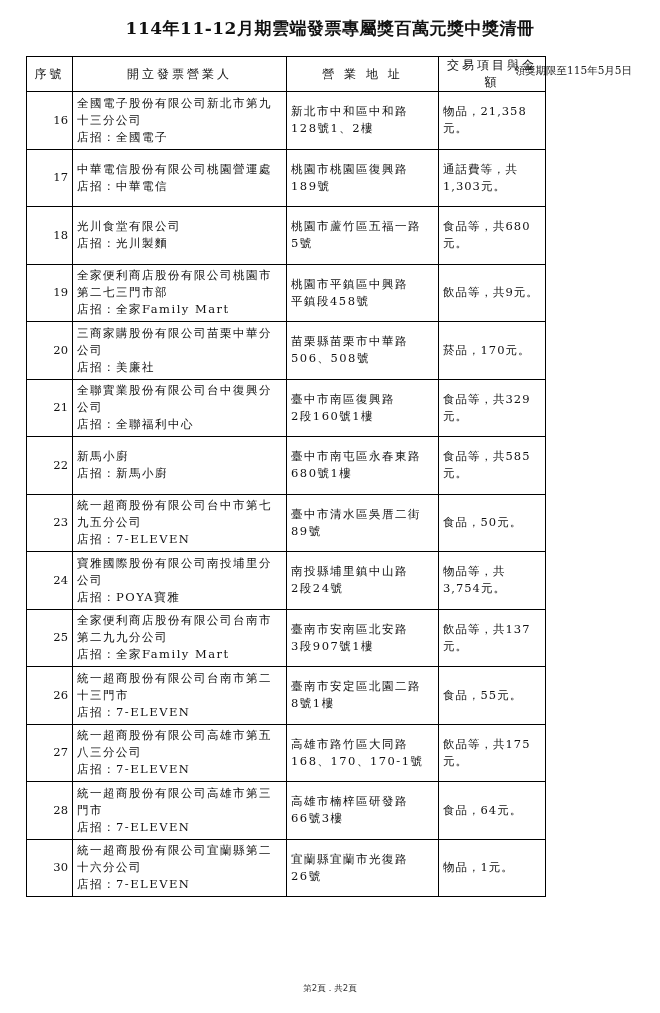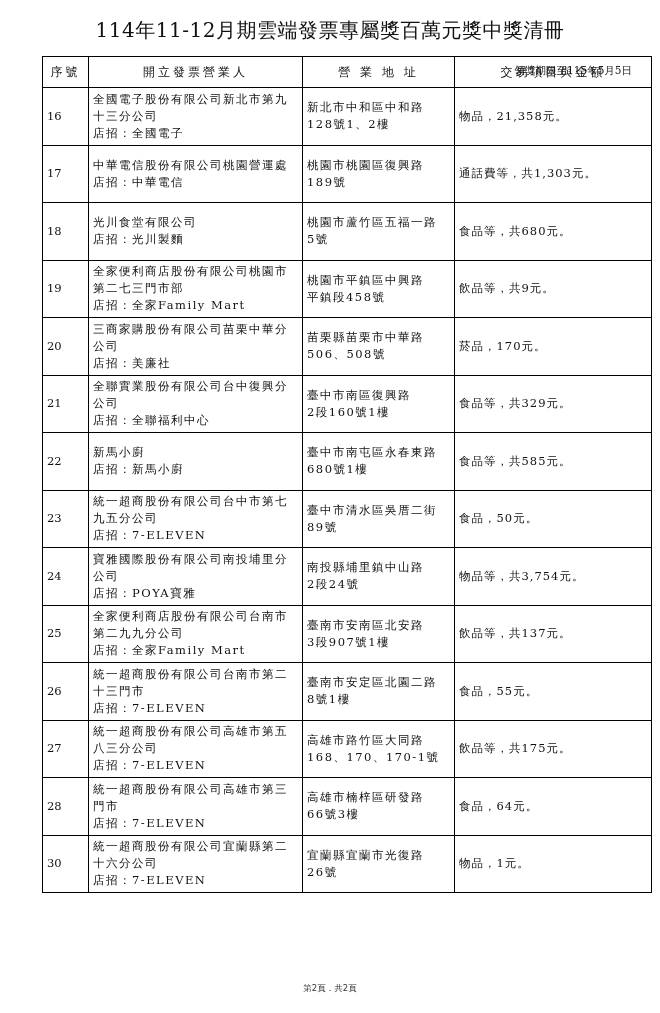--- a/index.html
+++ b/index.html
@@ -14,37 +14,37 @@
       font-family: "DejaVu Serif", "Liberation Serif", serif;
       color: #111;
       overflow: hidden;
     }
     .title {
       position: absolute;
       top: 17px;
       left: 0;
       width: 660px;
       text-align: center;
-      font-size: 20px;
-      font-weight: normal;
+      font-size: 17px;
+      font-weight: bold;
       letter-spacing: 0.5px;
     }
     .deadline {
       position: absolute;
       top: 40px;
       right: 28px;
       font-size: 10.5px;
       color: #222;
       margin-top: 24px;
     }
     table.prize {
       position: absolute;
       top: 56px;
-      left: 42px;
-      width: 610px;
+      left: 26px;
+      width: 520px;
       border-collapse: collapse;
       table-layout: fixed;
     }
     table.prize th, table.prize td {
       border: 1px solid #000;
       font-weight: normal;
       font-size: 11.5px;
       line-height: 17px;
       vertical-align: middle;
       padding: 0 4px;
@@ -56,21 +56,21 @@
       font-size: 12px;
     }
     table.prize td {
       height: 56.5px;
     }
     .col-no { width: 46px; }
     .col-vendor { width: 214px; }
     .col-addr { width: 152px; }
     .col-item { width: auto; }
     td.no {
-      text-align: left;
+      text-align: right;
       font-size: 12.5px;
       letter-spacing: 0;
     }
     td.vendor span, td.addr span {
       display: block;
       letter-spacing: 1.5px;
     }
     td.item {
       letter-spacing: 1px;
       padding-left: 3px;

